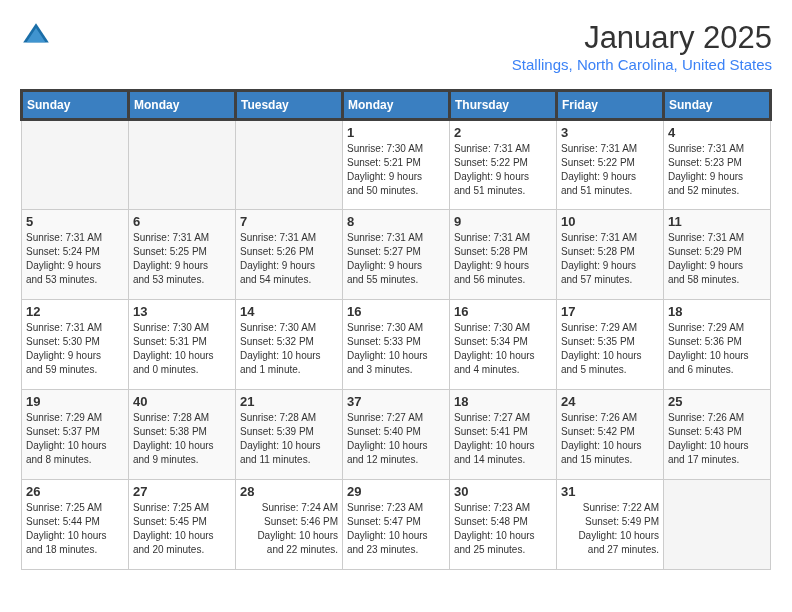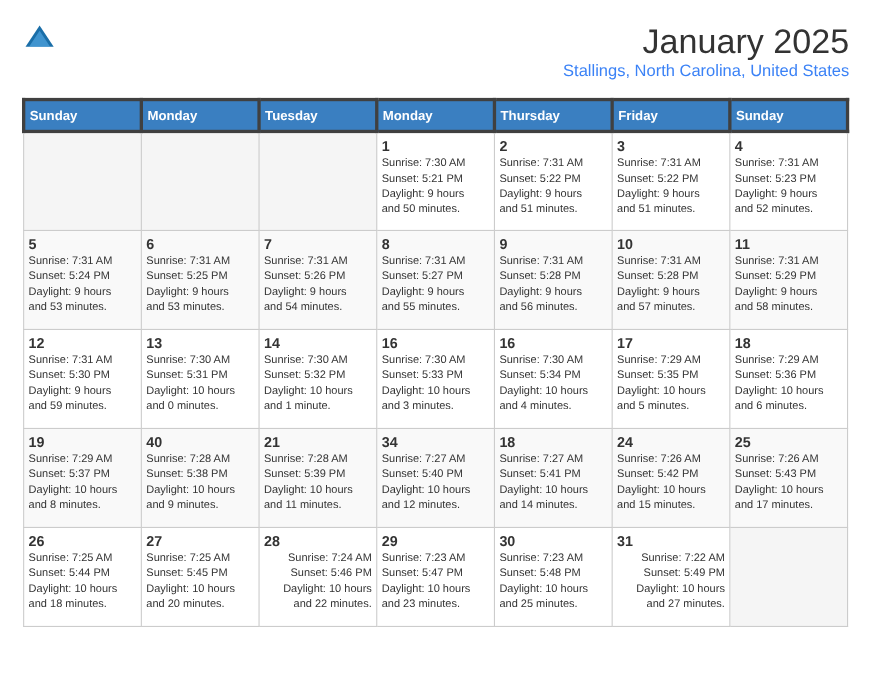--- a/index.html
+++ b/index.html
@@ -269,21 +269,21 @@
 and 9 minutes.</div>
         </td>
         <td>
           <div class="day-number">21</div>
           <div class="day-info" style="white-space: pre-line;">Sunrise: 7:28 AM
 Sunset: 5:39 PM
 Daylight: 10 hours
 and 11 minutes.</div>
         </td>
         <td>
-          <div class="day-number">34</div>
+          <div class="day-number">37</div>
           <div class="day-info" style="white-space: pre-line;">Sunrise: 7:27 AM
 Sunset: 5:40 PM
 Daylight: 10 hours
 and 12 minutes.</div>
         </td>
         <td>
           <div class="day-number">18</div>
           <div class="day-info" style="white-space: pre-line;">Sunrise: 7:27 AM
 Sunset: 5:41 PM
 Daylight: 10 hours

